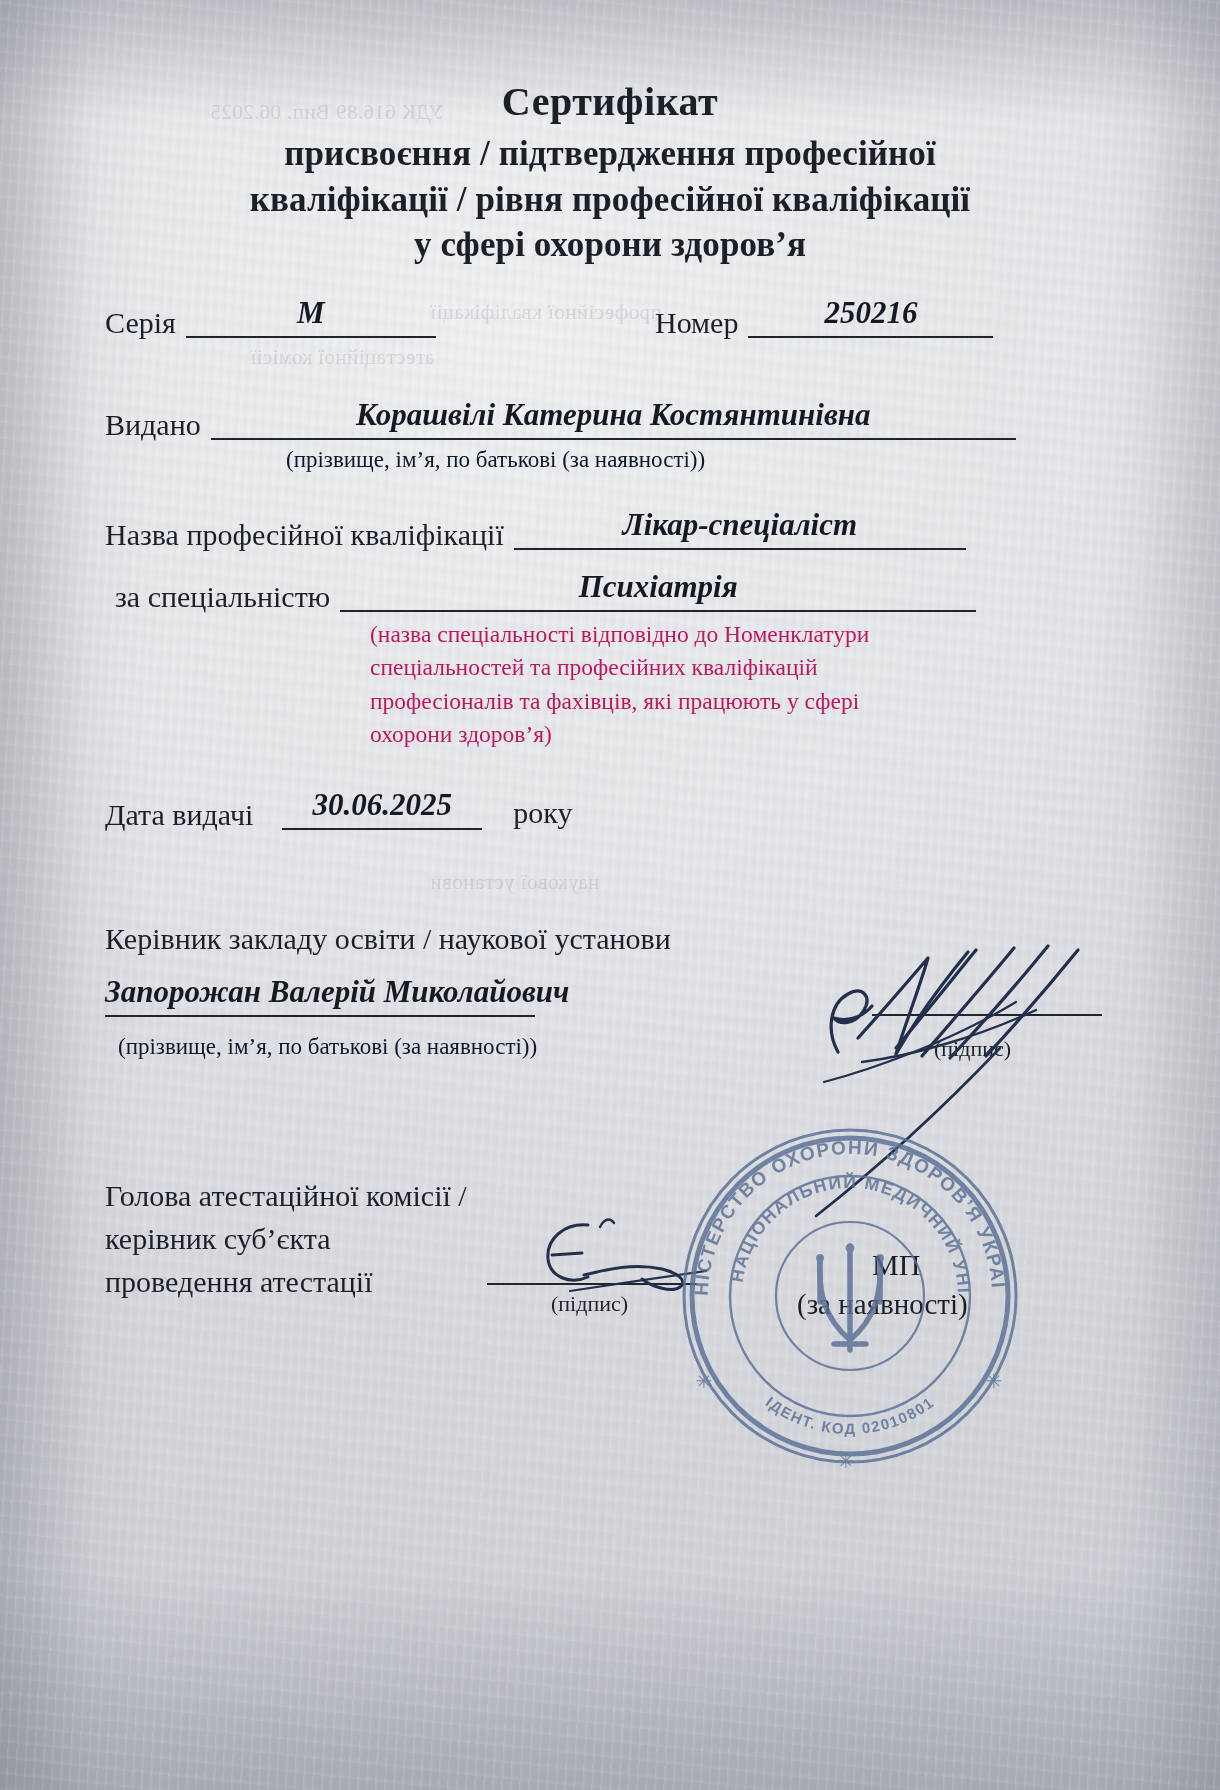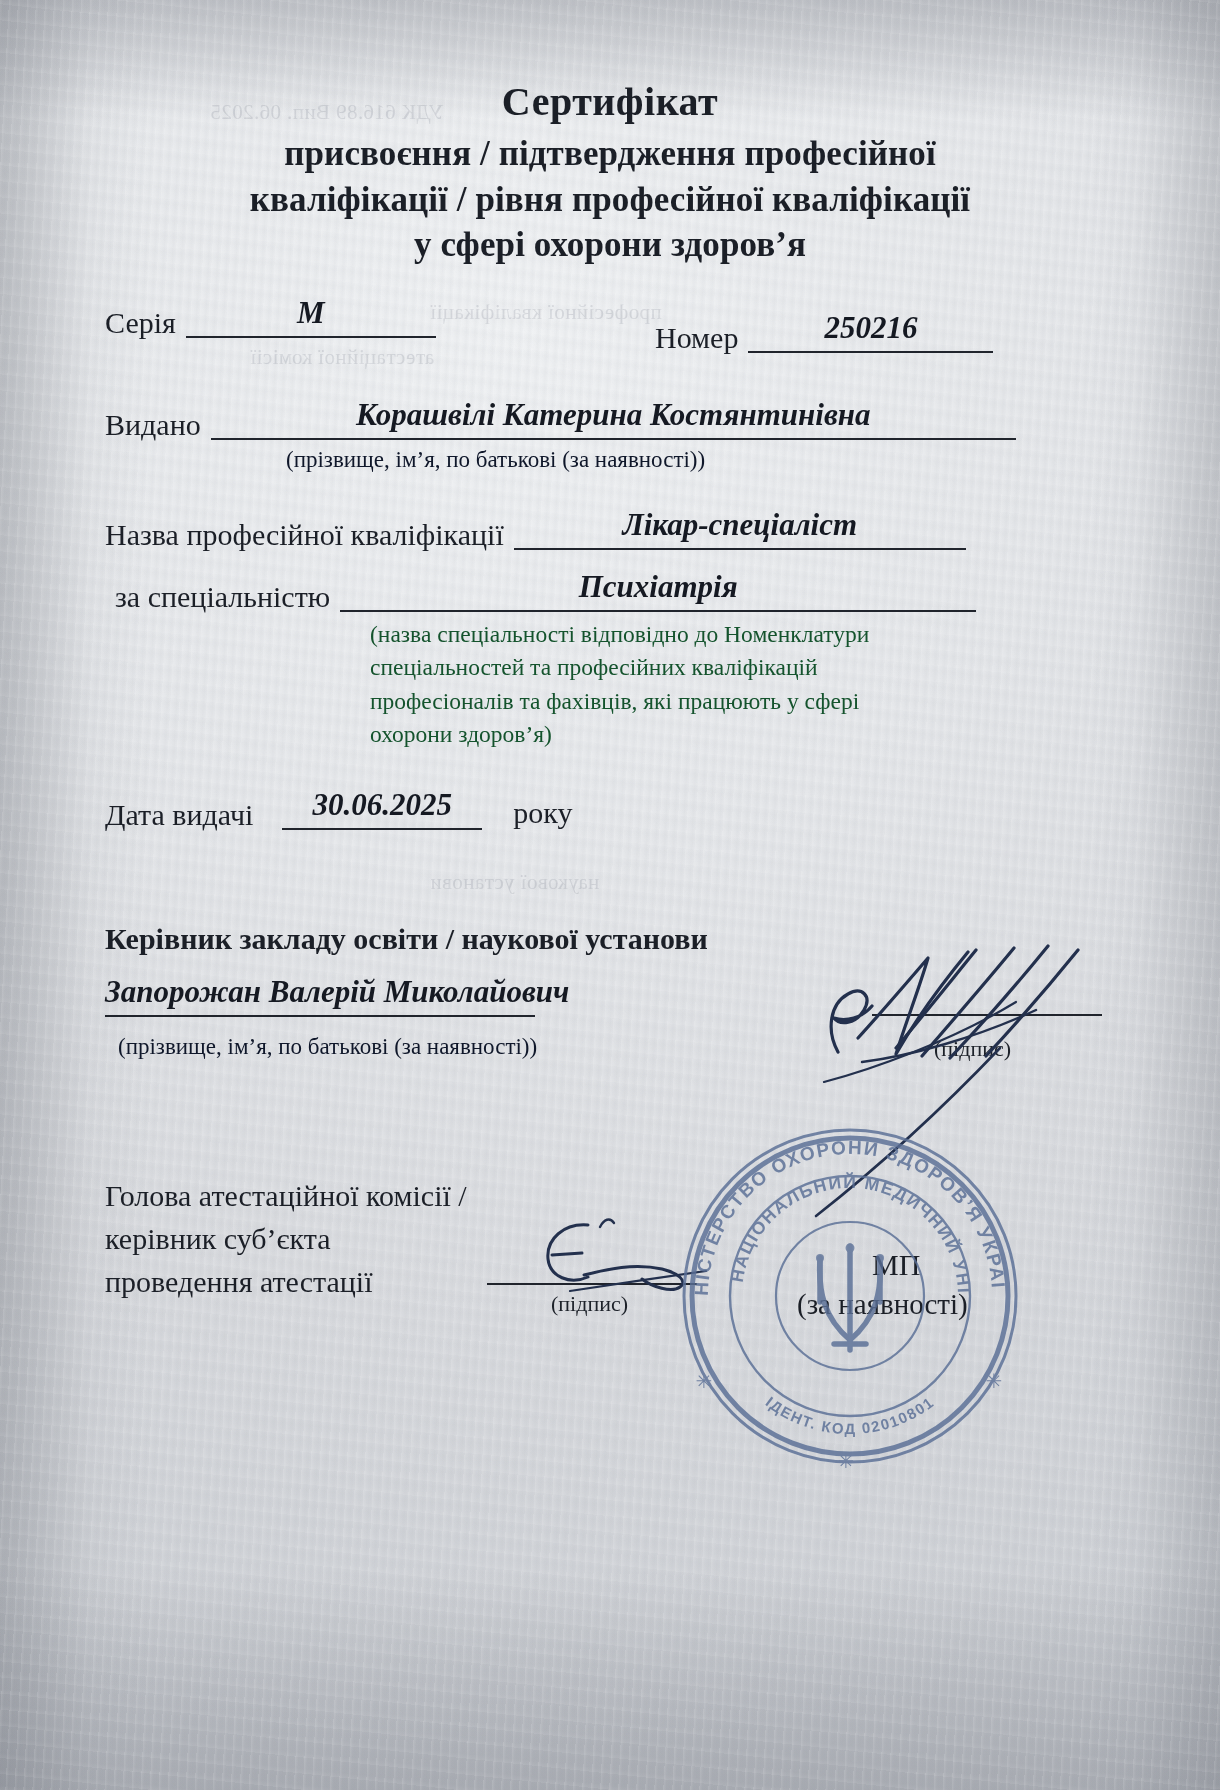--- a/index.html
+++ b/index.html
@@ -126,21 +126,21 @@
     position: absolute;
     font-size: 23px;
     line-height: 1.25;
     color: #0f172a;
     white-space: nowrap;
   }
   .caption-block {
     position: absolute;
     font-size: 23.5px;
     line-height: 1.42;
-    color: #14532d;
+    color: #be185d;
   }
   .after {
     font-size: 30px;
     margin-left: 12px;
     white-space: nowrap;
   }
 
   
   .sig-caption {
     position: absolute;
@@ -202,21 +202,21 @@
 
     <div class="row" style="top:296px; left:105px;">
       <span class="lbl">Серія</span>
       <span class="rule" style="width:250px;">
         <span class="filled">М</span>
       </span>
     </div>
 
     <div class="row" style="top:296px; left:655px;">
       <span class="lbl">Номер</span>
-      <span class="rule" style="width:245px;margin-top:15px;">
+      <span class="rule" style="width:245px;">
         <span class="filled">250216</span>
       </span>
     </div>
 
     <div class="row" style="top:398px; left:105px;">
       <span class="lbl">Видано</span>
       <span class="rule" style="width:805px;">
         <span class="filled">Корашвілі Катерина Костянтинівна</span>
       </span>
     </div>
@@ -244,21 +244,21 @@
     </div>
 
     <div class="row" style="top:788px; left:105px;gap:19px;">
       <span class="lbl">Дата видачі</span>
       <span class="rule" style="width:200px;">
         <span class="filled">30.06.2025</span>
       </span>
       <span class="after">року</span>
     </div>
 
-    <div class="body-text" style="top:918px; left:105px;font-weight:bold;">Керівник закладу освіти / наукової установи</div>
+    <div class="body-text" style="top:918px; left:105px;">Керівник закладу освіти / наукової установи</div>
 
     <div class="row" style="top:975px; left:105px;">
       <span class="rule" style="width:430px; margin-left:0;">
         <span class="filled">Запорожан Валерій Миколайович</span>
       </span>
     </div>
     <div class="caption" style="top:1033px; left:118px;">(прізвище, ім’я, по батькові (за наявності))</div>
 
     <div class="plain-rule" style="top:1014px; left:872px; width:230px;"></div>
     <div class="sig-caption" style="top:1036px; left:934px;">(підпис)</div>

